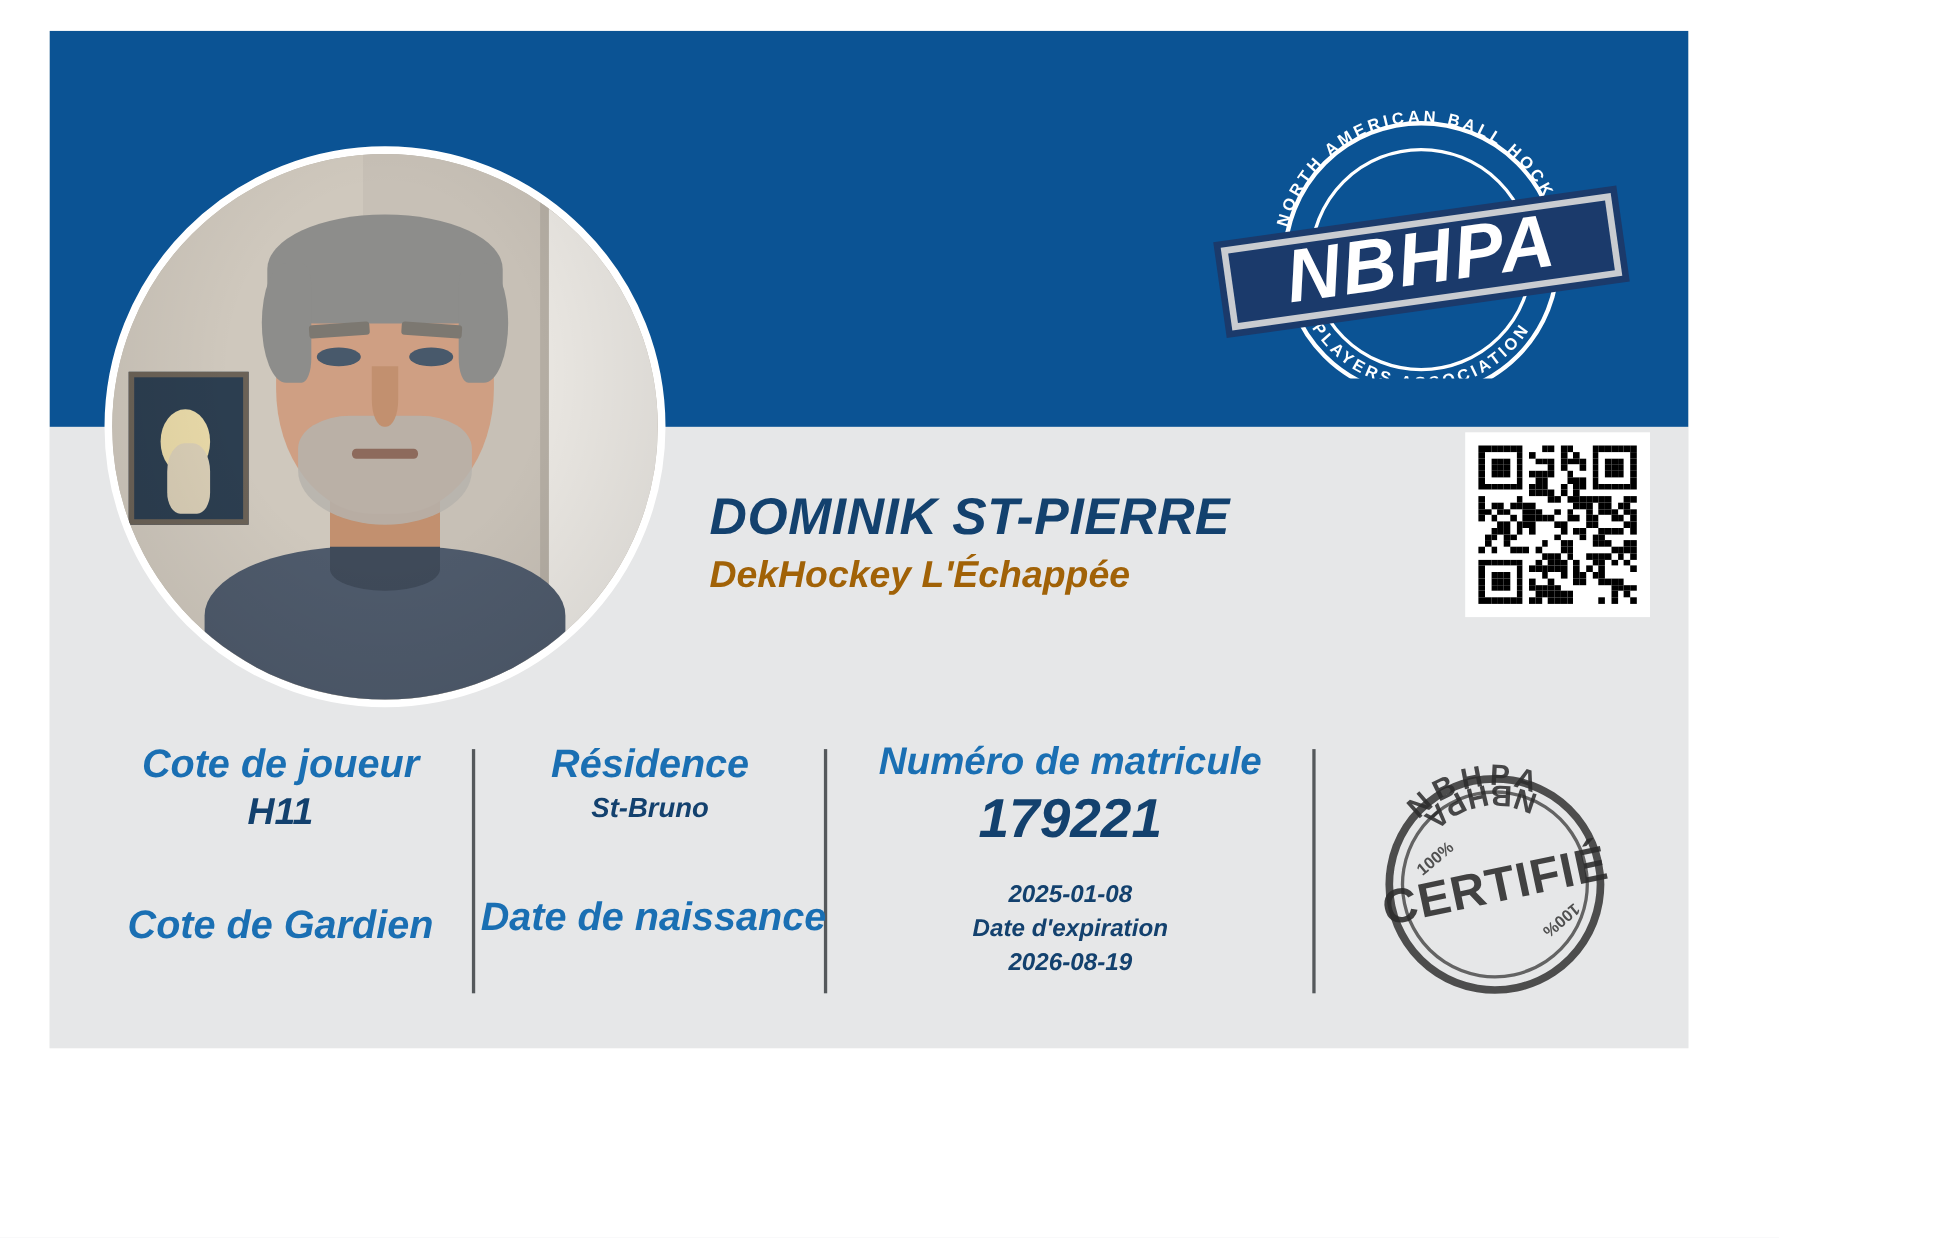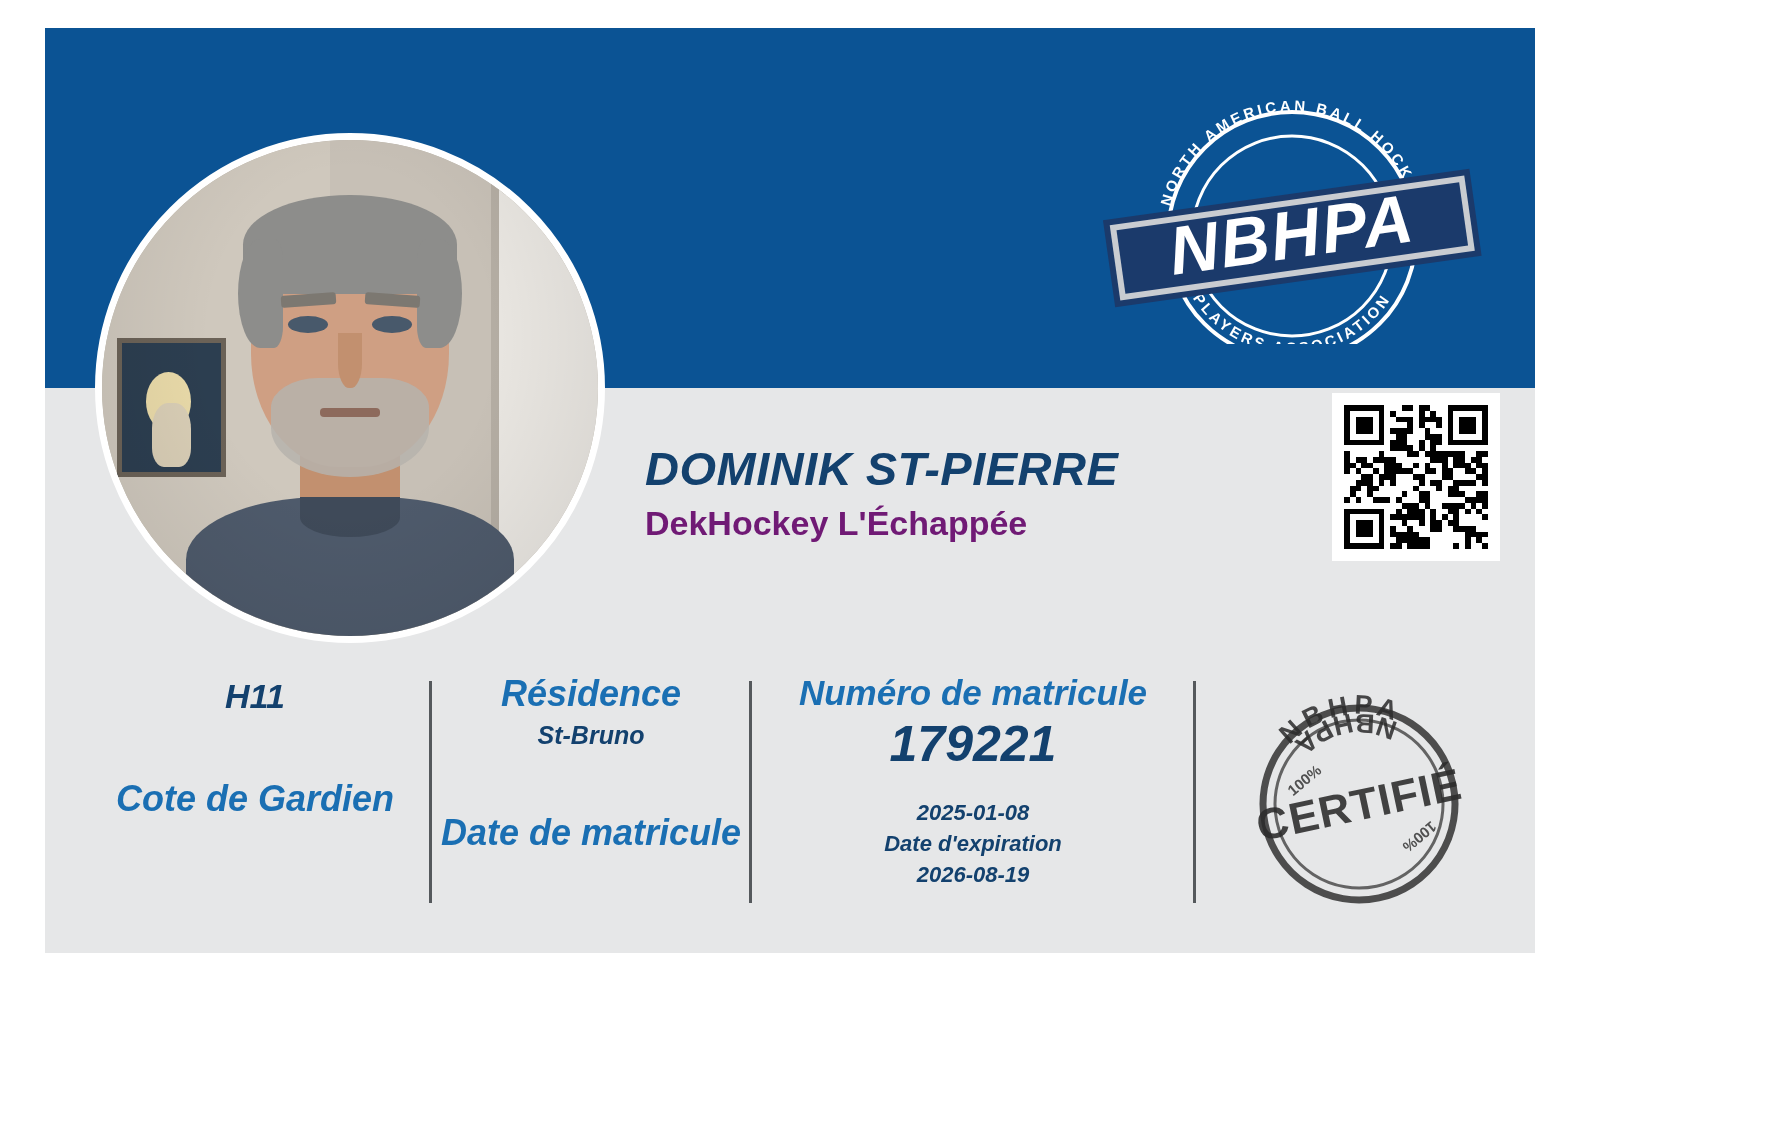--- a/index.html
+++ b/index.html
@@ -93,21 +93,22 @@
     font-size: 47px;
     font-weight: bold;
     font-style: italic;
     color: #13416e;
     letter-spacing: .5px;
     white-space: nowrap;
   }
   .team {
     font-size: 34px;
     font-weight: bold;
-    color: #701a75;
+    font-style: italic;
+    color: #a16207;
     margin-top: 8px;
     white-space: nowrap;
   }
 
   
   .qr-box {
     position: absolute;
     right: 35px;
     top: 365px;
     width: 168px;
@@ -896,29 +897,30 @@
         <i></i>
       </div>
   </div>
 
   <div class="info">
     <div class="vline v1"></div>
     <div class="vline v2"></div>
     <div class="vline v3"></div>
 
     <div class="col col-1">
+      <div class="lbl-big">Cote de joueur</div>
       <div class="val-big">H11</div>
       <div class="lbl-big row2-1">Cote de Gardien</div>
       <div class="val-big"></div>
     </div>
 
     <div class="col col-2">
       <div class="lbl-big">Résidence</div>
       <div class="val-small">St-Bruno</div>
-      <div class="lbl-big row2-2">Date de matricule</div>
+      <div class="lbl-big row2-2">Date de naissance</div>
       <div class="val-small"></div>
     </div>
 
     <div class="col col-3">
       <div class="matricule-lbl">Numéro de matricule</div>
       <div class="matricule-val">179221</div>
       <div class="meta">
         <div>2025-01-08</div>
         <div>Date d'expiration</div>
         <div>2026-08-19</div>

